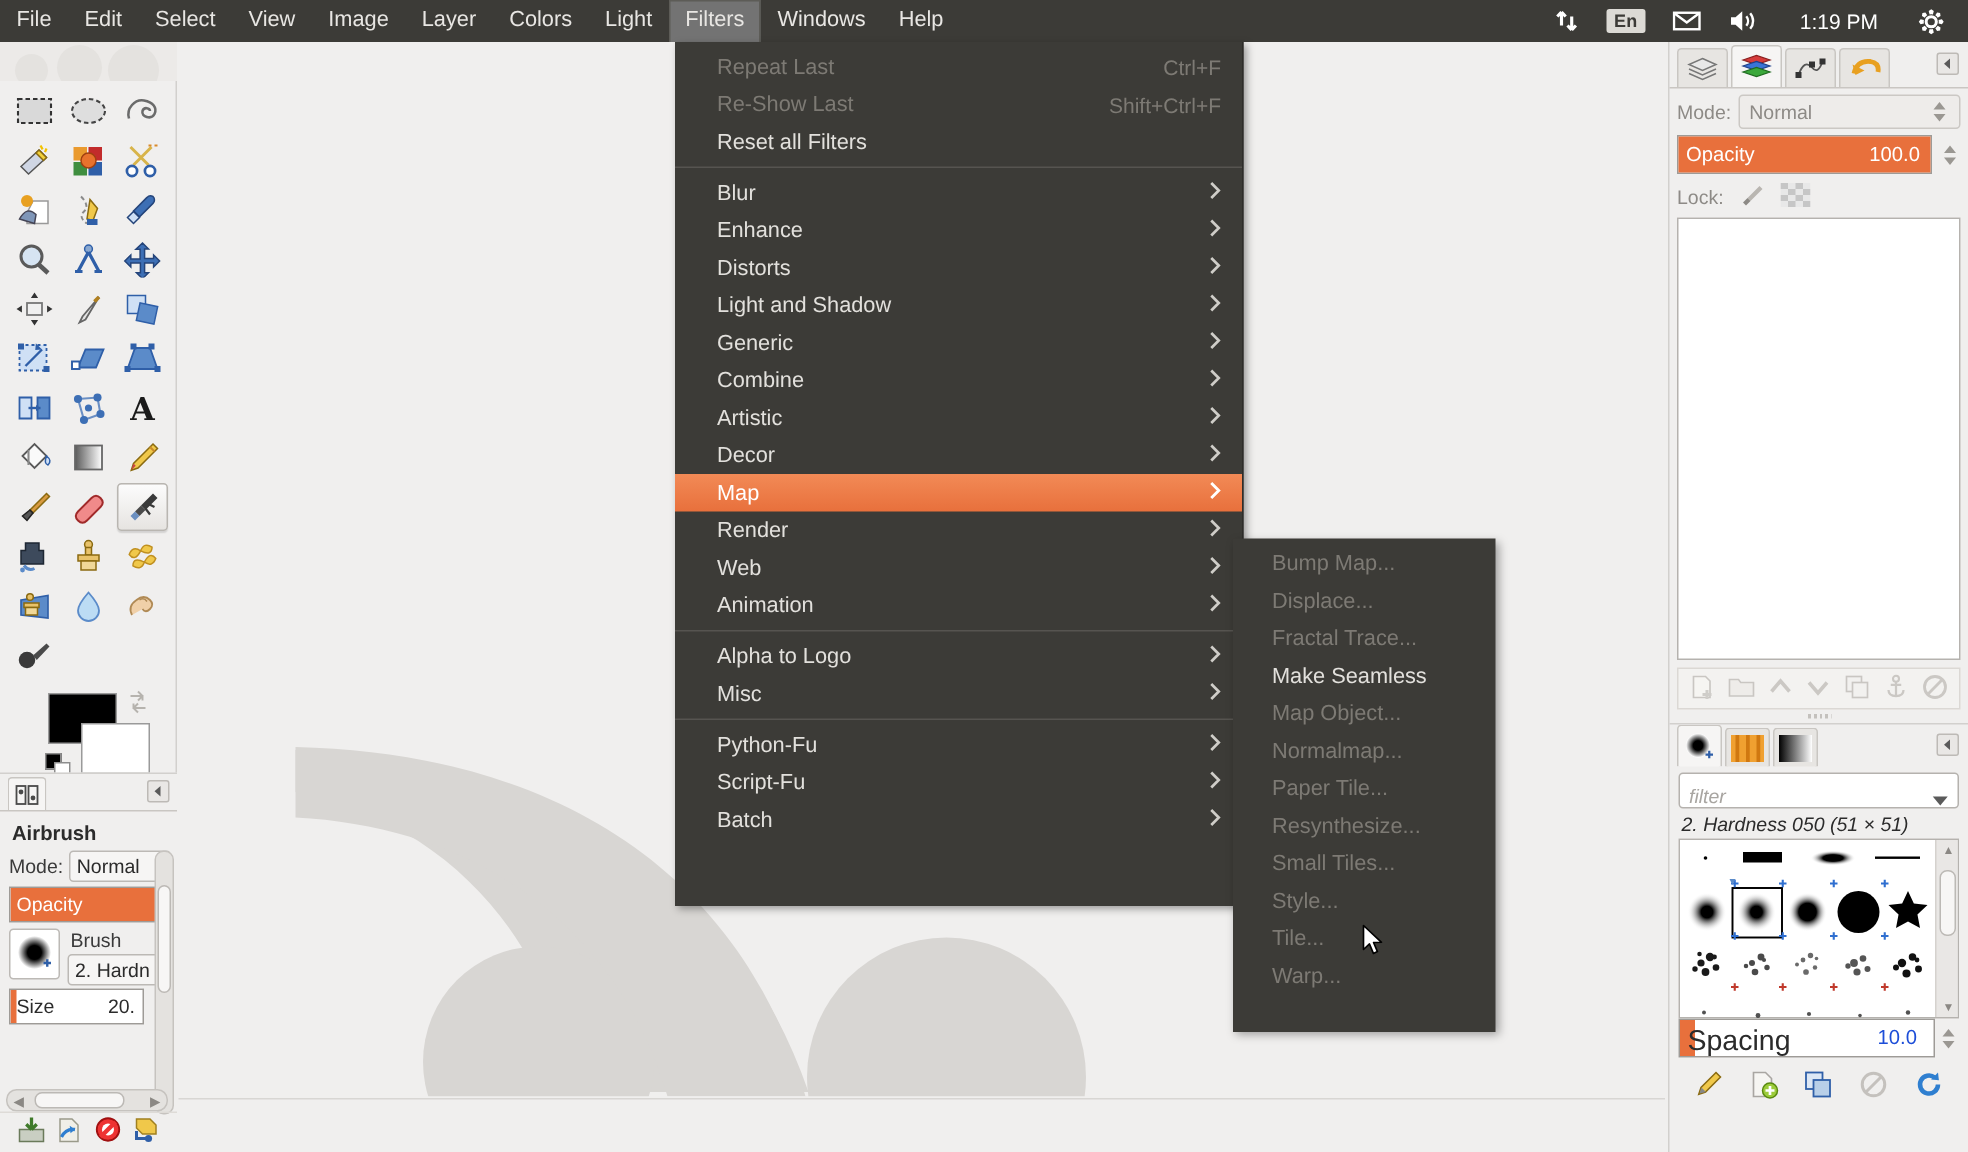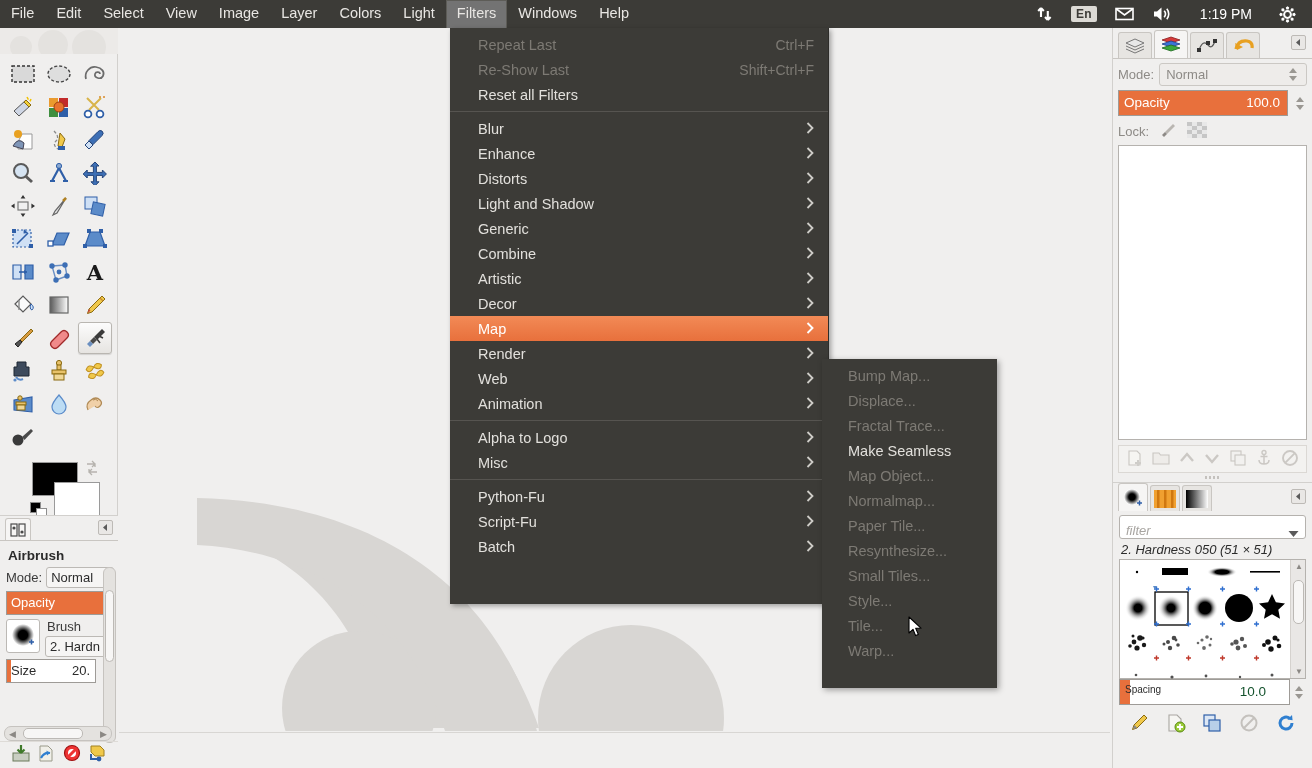--- a/index.html
+++ b/index.html
@@ -192,22 +192,22 @@
   #bg-scroll .thumb { position:absolute; left:2px; top:20px; width:11px; height:44px;
      background:#f7f6f5; border:1px solid #bcb9b5; border-radius:5px; }
   #bg-scroll .ar { position:absolute; left:4px; font-size:8px; color:#8b8884; }
   #basicbox {
     margin:5px 6px 4px 6px; height:25px; background:#f6f5f4; border:1px solid #b5b2ae; border-radius:3px;
     display:flex; align-items:center; padding:0 7px; justify-content:space-between; font-size:14px; color:#2b2b2b;
   }
   #spacingrow { display:flex; align-items:center; margin:0 6px; }
   .spacing-slider { position:relative; height:26px; border:1px solid #9e9b97; background:#fff; flex:1; }
   .spacing-slider .fill { position:absolute; left:0;top:0;bottom:0; width:10px; background:#e8703c; }
-  .spacing-slider .lab { position:absolute; left:5px; top:4px; color:#2b2b2b; font-size:10px; }
-  .spacing-slider .num { position:absolute; right:23px; top:4px; color:#14532d; font-size:13.5px; }
+  .spacing-slider .lab { position:absolute; left:5px; top:4px; color:#2b2b2b; font-size:19px; }
+  .spacing-slider .num { position:absolute; right:11px; top:4px; color:#1d4ed8; font-size:13.5px; }
   #brushbtns { margin:6px 6px 0 6px; height:26px; display:flex; align-items:center;
      justify-content:space-around; padding:0 2px; }
 
   
   #filtersmenu {
     position:absolute; left:450px; top:28px; width:379px; height:576px;
     background:#3c3b37; box-shadow:2px 2px 5px rgba(0,0,0,.35);
     padding:4px 0; z-index:50;
     border-right:1px solid #2e2d2a;
   }

